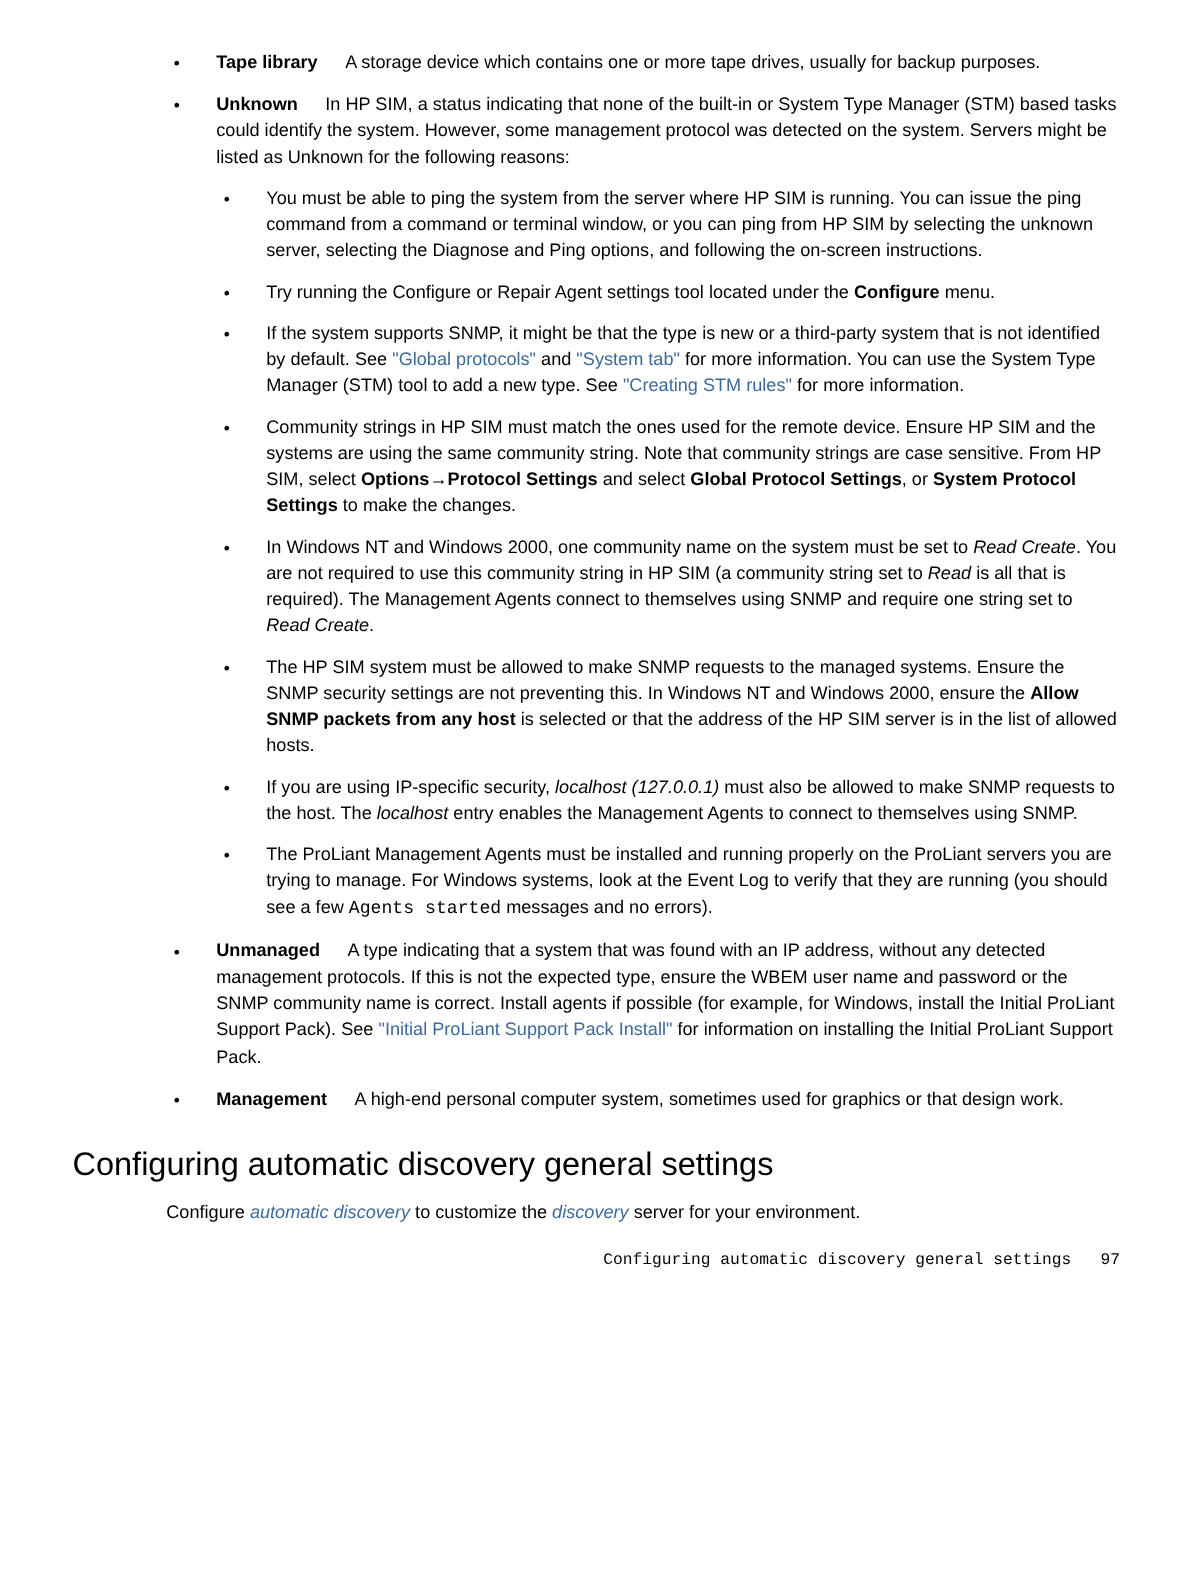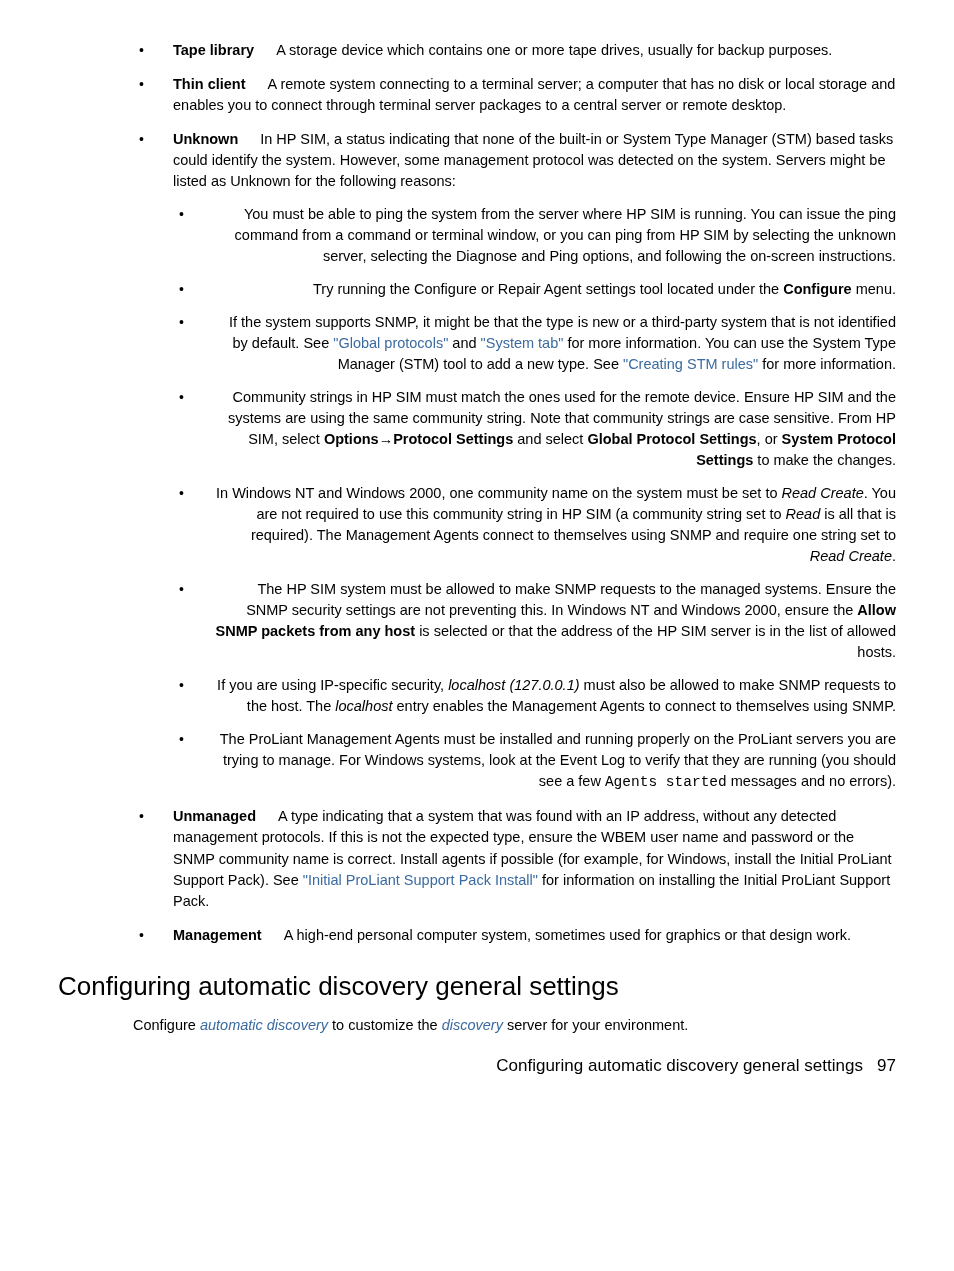--- a/index.html
+++ b/index.html
@@ -27,21 +27,20 @@
     content: "•";
     position: absolute;
     left: 6px;
     top: 0;
     font-size: 14px;
   }
   ul.inner {
     list-style: none;
     padding-left: 0;
     margin: 12px 0 0 0;
-    text-align: right;
   }
   ul.inner > li {
     position: relative;
     padding-left: 40px;
     margin-bottom: 12px;
   }
   ul.inner > li::before {
     content: "•";
     position: absolute;
     left: 6px;
@@ -55,31 +54,31 @@
   .mono { font-family: "Courier New", monospace; }
   h2.section {
     font-weight: normal;
     font-size: 26px;
     margin: 22px 0 10px 0;
   }
   .section-para {
     margin: 0 0 18px 75px;
   }
   .footer {
-    font-size: 17px;
+    font-size: 13px;
     text-align: right;
     margin-top: 8px;
+    font-family: Liberation Mono, monospace;
   }
 </style>
 </head>
 <body>
 
 <ul class="outer">
   <li><span class="term">Tape library</span><span class="gap"></span><span>A storage device which contains one or more tape drives, usually for backup purposes.</span></li>
-  <li><span class="term">Thin client</span><span class="gap"></span><span>A remote system connecting to a terminal server; a computer that has no disk or local storage and enables you to connect through terminal server packages to a central server or remote desktop.</span></li>
 
   <li>
     <span class="term">Unknown</span><span class="gap"></span><span>In HP SIM, a status indicating that none of the built-in or System Type Manager (STM) based tasks could identify the system. However, some management protocol was detected on the system. Servers might be listed as Unknown for the following reasons:</span>
     <ul class="inner">
       <li><span>You must be able to ping the system from the server where HP SIM is running. You can issue the ping command from a command or terminal window, or you can ping from HP SIM by selecting the unknown server, selecting the Diagnose and Ping options, and following the on-screen instructions.</span></li>
       <li><span>Try running the Configure or Repair Agent settings tool located under the </span><span class="term">Configure</span><span> menu.</span></li>
       <li><span>If the system supports SNMP, it might be that the type is new or a third-party system that is not identified by default. See </span><span class="link">"Global protocols"</span><span> and </span><span class="link">"System tab"</span><span> for more information. You can use the System Type Manager (STM) tool to add a new type. See </span><span class="link">"Creating STM rules"</span><span> for more information.</span></li>
       <li><span>Community strings in HP SIM must match the ones used for the remote device. Ensure HP SIM and the systems are using the same community string. Note that community strings are case sensitive. From HP SIM, select </span><span class="term">Options</span><span>→</span><span class="term">Protocol Settings</span><span> and select </span><span class="term">Global Protocol Settings</span><span>, or </span><span class="term">System Protocol Settings</span><span> to make the changes.</span></li>
       <li><span>In Windows NT and Windows 2000, one community name on the system must be set to </span><span class="italic">Read Create</span><span>. You are not required to use this community string in HP SIM (a community string set to </span><span class="italic">Read</span><span> is all that is required). The Management Agents connect to themselves using SNMP and require one string set to </span><span class="italic">Read Create</span><span>.</span></li>
       <li><span>The HP SIM system must be allowed to make SNMP requests to the managed systems. Ensure the SNMP security settings are not preventing this. In Windows NT and Windows 2000, ensure the </span><span class="term">Allow SNMP packets from any host</span><span> is selected or that the address of the HP SIM server is in the list of allowed hosts.</span></li>

